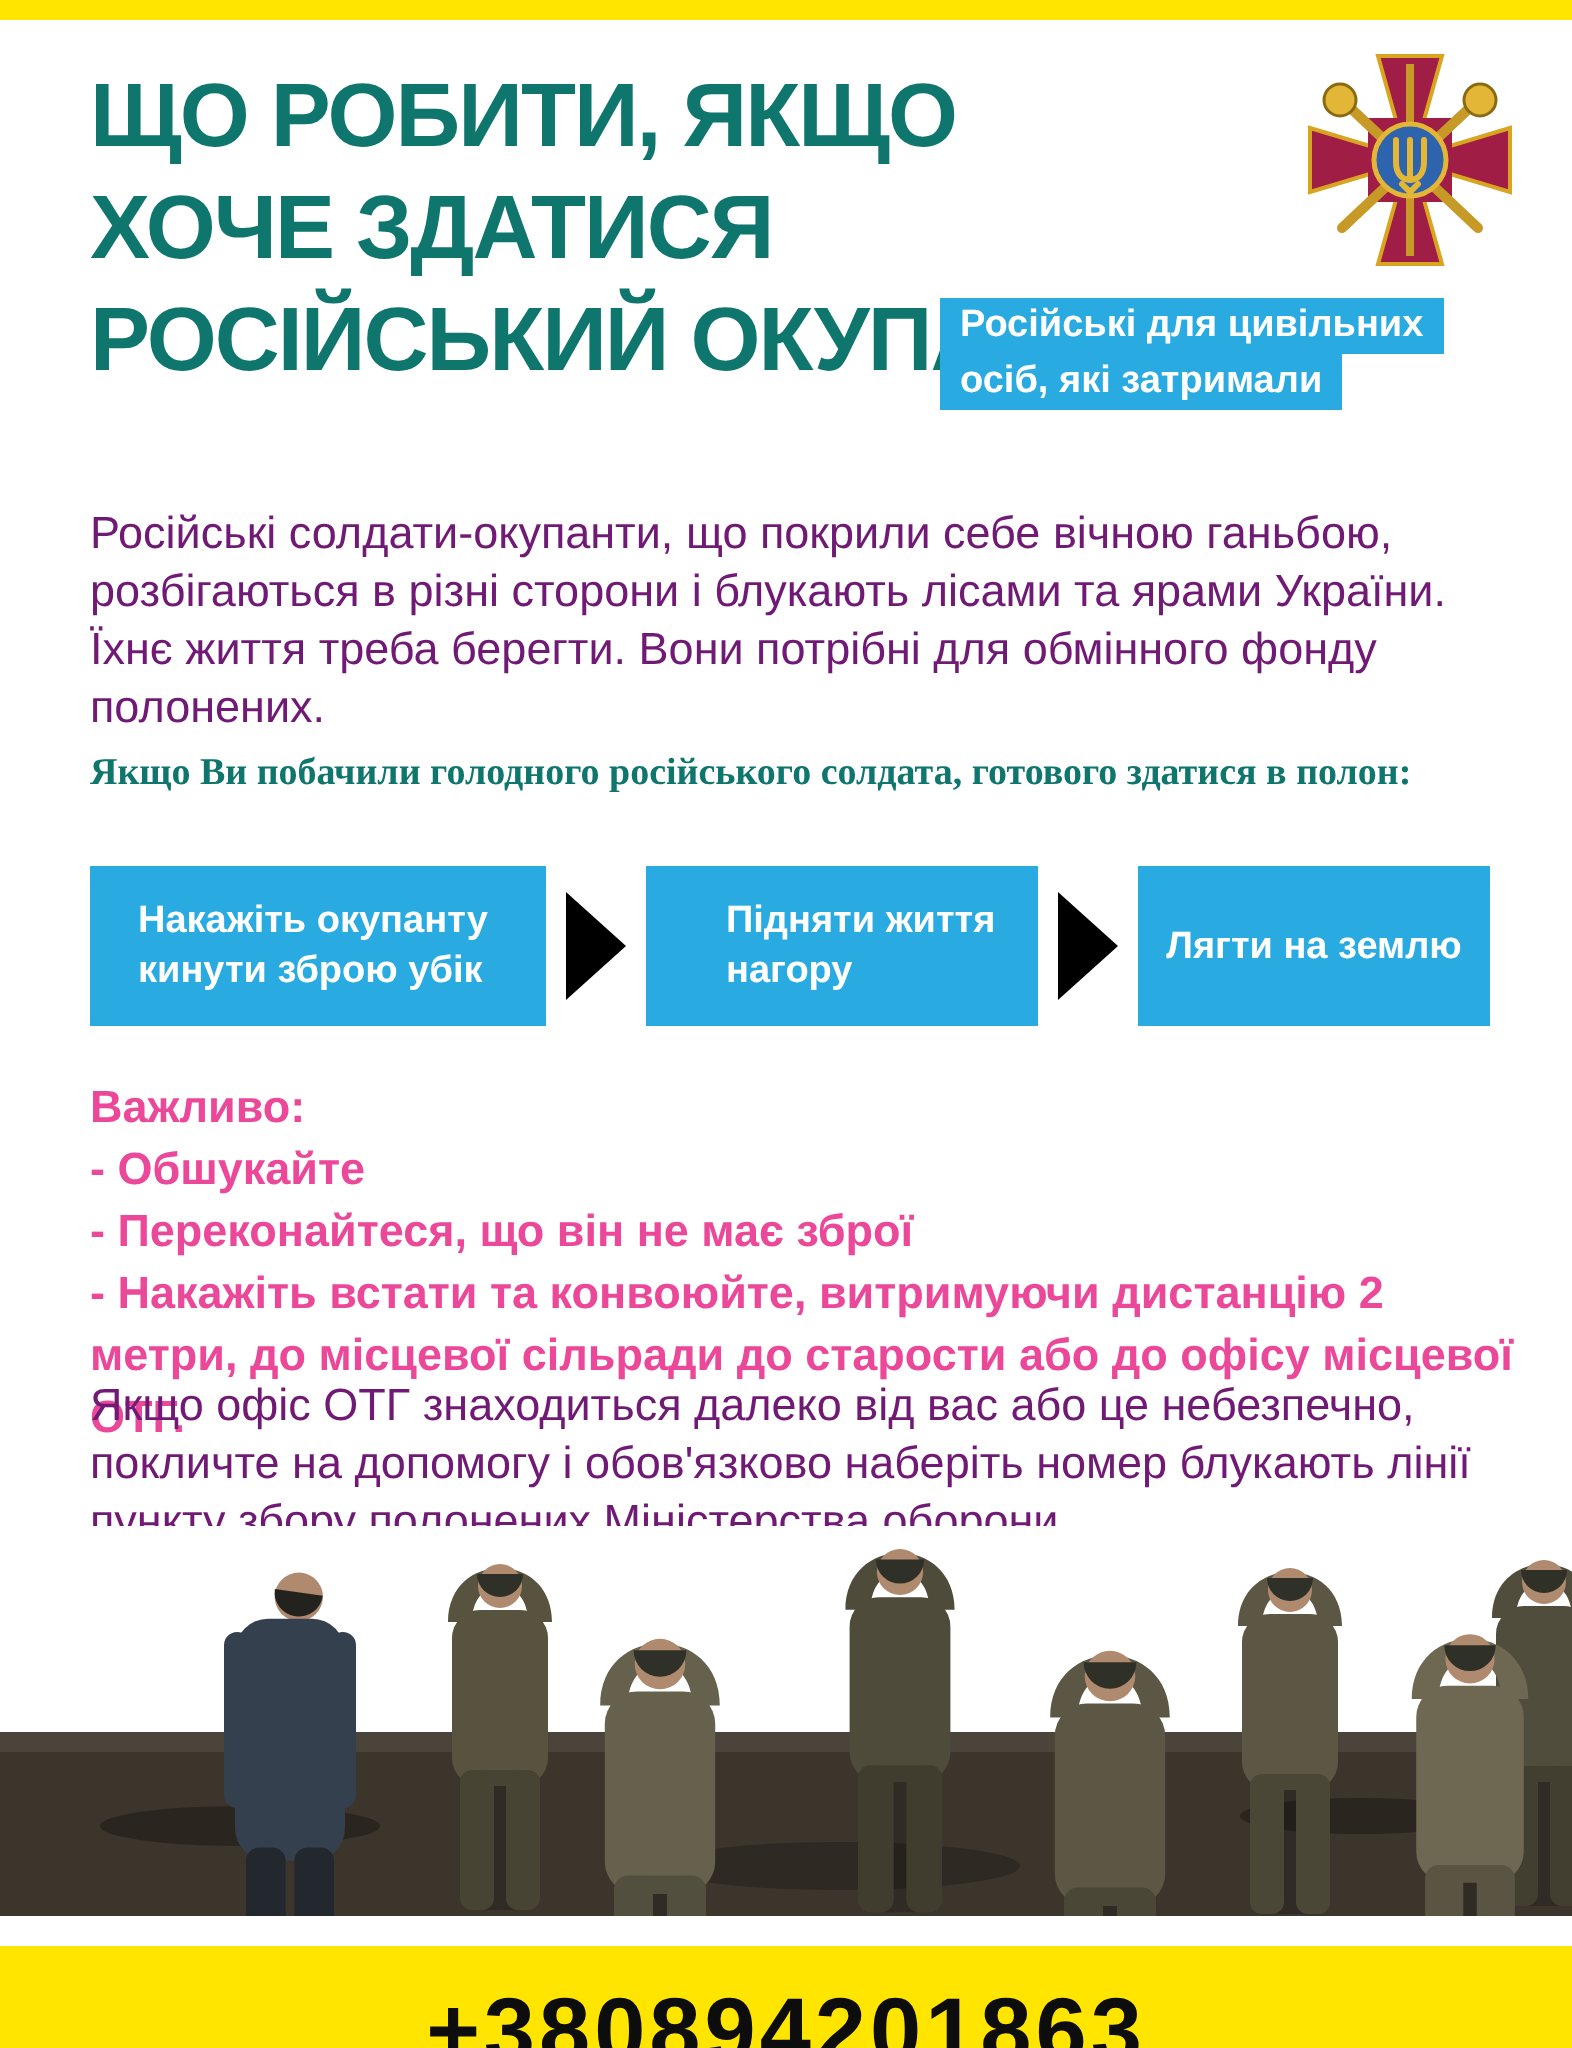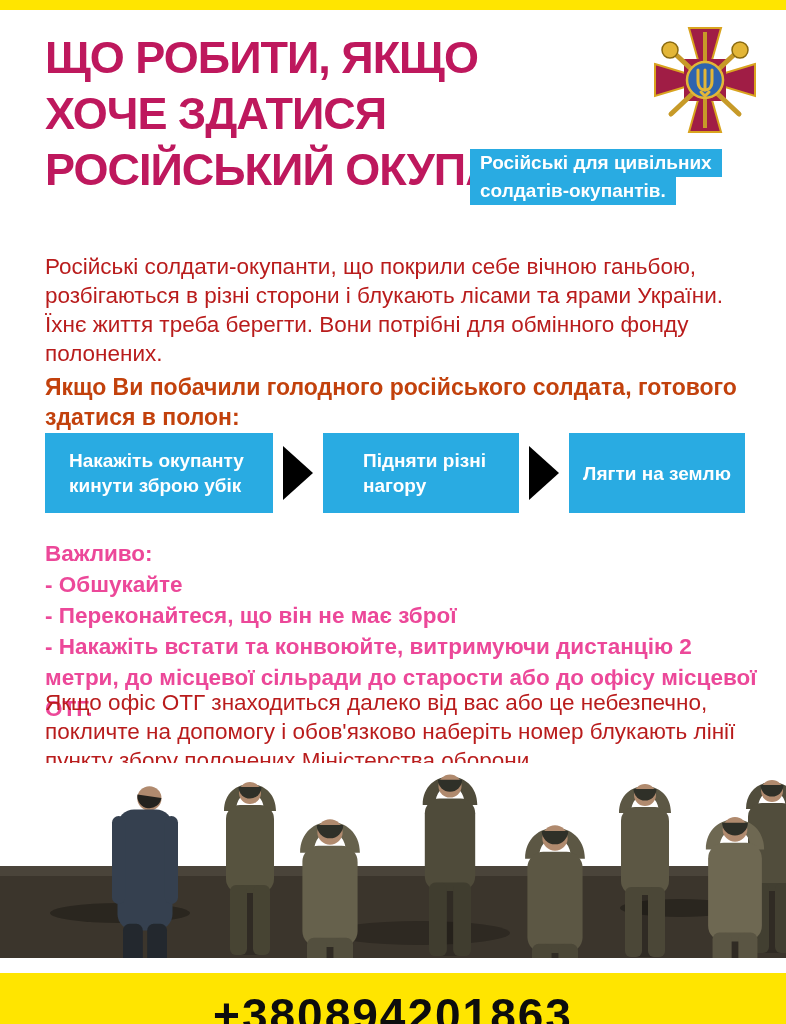--- a/index.html
+++ b/index.html
@@ -4,36 +4,36 @@
 <style>
   * { margin:0; padding:0; box-sizing:border-box; }
   html,body { background:#ffffff; }
   .poster {
     position:relative; width:786px; height:1024px; background:#ffffff;
     font-family:"Liberation Sans", sans-serif; color:#101010; overflow:hidden;
   }
   .topbar { position:absolute; left:0; top:0; width:786px; height:10px; background:#FFE500; }
 
   .title { position:absolute; left:45px; top:30px; font-size:45px; font-weight:700;
-           letter-spacing:-1px; line-height:56px; color:#be185d; }
+           letter-spacing:-1px; line-height:56px; color:#0f766e; }
 
   .emblem { position:absolute; left:653px; top:26px; width:104px; height:108px; }
 
   .note { position:absolute; left:470px; top:149px; line-height:0; }
   .note span { display:inline-block; background:#29ABE2; color:#ffffff; font-weight:700;
                font-size:19px; line-height:20px; padding:4px 10px 4px 10px; }
   .note div { height:28px; }
 
   .para { position:absolute; left:45px; width:712px; font-size:22.5px; line-height:29px;
-          font-weight:500; color:#b91c1c; }
+          font-weight:500; color:#701a75; }
   .p1 { top:252px; }
   .p2 { top:688px; }
 
-  .h2 { position:absolute; left:45px; top:372px; width:700px; font-size:23px;
-        font-weight:700; line-height:30px; color:#c2410c; }
+  .h2 { position:absolute; left:45px; top:372px; width:700px; font-size:19px;
+        font-weight:700; line-height:30px; color:#0f766e;font-family:Liberation Serif, serif; }
 
   .flow { position:absolute; left:45px; top:433px; width:700px; height:80px;
           display:flex; align-items:center; }
   .stepbox { background:#29ABE2; color:#ffffff; font-weight:700; font-size:19px;
              line-height:25px; height:80px; display:flex; align-items:center; }
   .stepbox.b1 { width:228px; padding-left:24px; padding-right:10px; }
   .stepbox.b2 { width:196px; padding-left:40px; padding-right:8px; }
   .stepbox.b3 { width:176px; justify-content:center; text-align:right; padding:0 8px; }
   .arrow-cell { width:50px; display:flex; justify-content:center; align-items:center; }
   .tri { width:0; height:0; border-top:27px solid transparent; border-bottom:27px solid transparent;
@@ -85,36 +85,36 @@
     <circle cx="52" cy="54" r="18" fill="#2E64AE" stroke="#E3B637" stroke-width="2.5"></circle>
     <g stroke="#E3B637" stroke-width="3" fill="none" stroke-linecap="round">
       <path d="M45,44 v11 c0,7 4,9 7,9 c3,0 7,-2 7,-9 v-11"></path>
       <path d="M52,44 v20"></path>
       <path d="M48,66 l4,4 l4,-4"></path>
     </g>
   </svg>
 
   <div class="note">
     <div><span>Російські для цивільних</span></div>
-    <div><span>солдатів-окупантів.</span></div>
+    <div><span>осіб, які затримали</span></div>
   </div>
 
   <div class="para p1">Російські солдати-окупанти, що покрили себе вічною ганьбою, розбігаються в різні сторони і блукають лісами та ярами України. Їхнє життя треба берегти. Вони потрібні для обмінного фонду полонених.</div>
 
   <div class="h2">Якщо Ви побачили голодного російського солдата, готового здатися в полон:</div>
 
   <div class="flow">
     <div class="stepbox b1">
       <span>Накажіть окупанту кинути зброю убік</span>
     </div>
     <div class="arrow-cell">
       <div class="tri"></div>
     </div>
     <div class="stepbox b2">
-      <span>Підняти різні нагору</span>
+      <span>Підняти життя нагору</span>
     </div>
     <div class="arrow-cell">
       <div class="tri"></div>
     </div>
     <div class="stepbox b3">
       <span>Лягти на землю</span>
     </div>
   </div>
 
   <div class="important">

